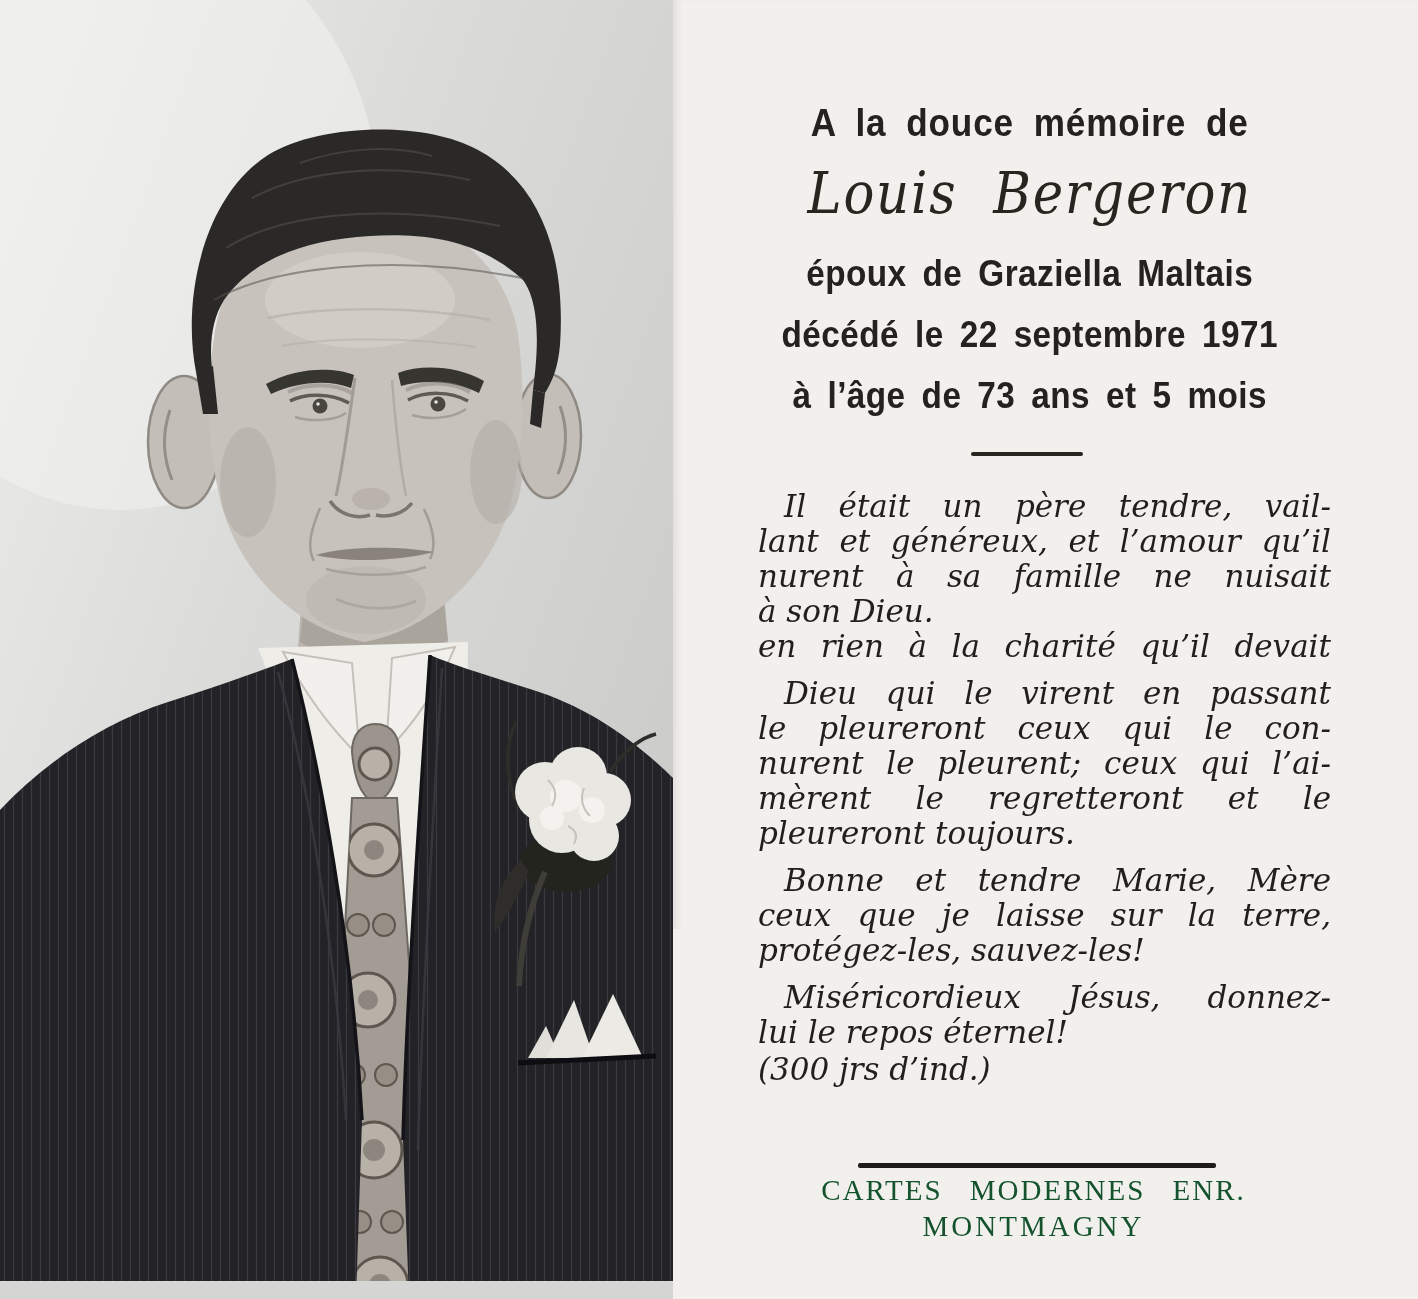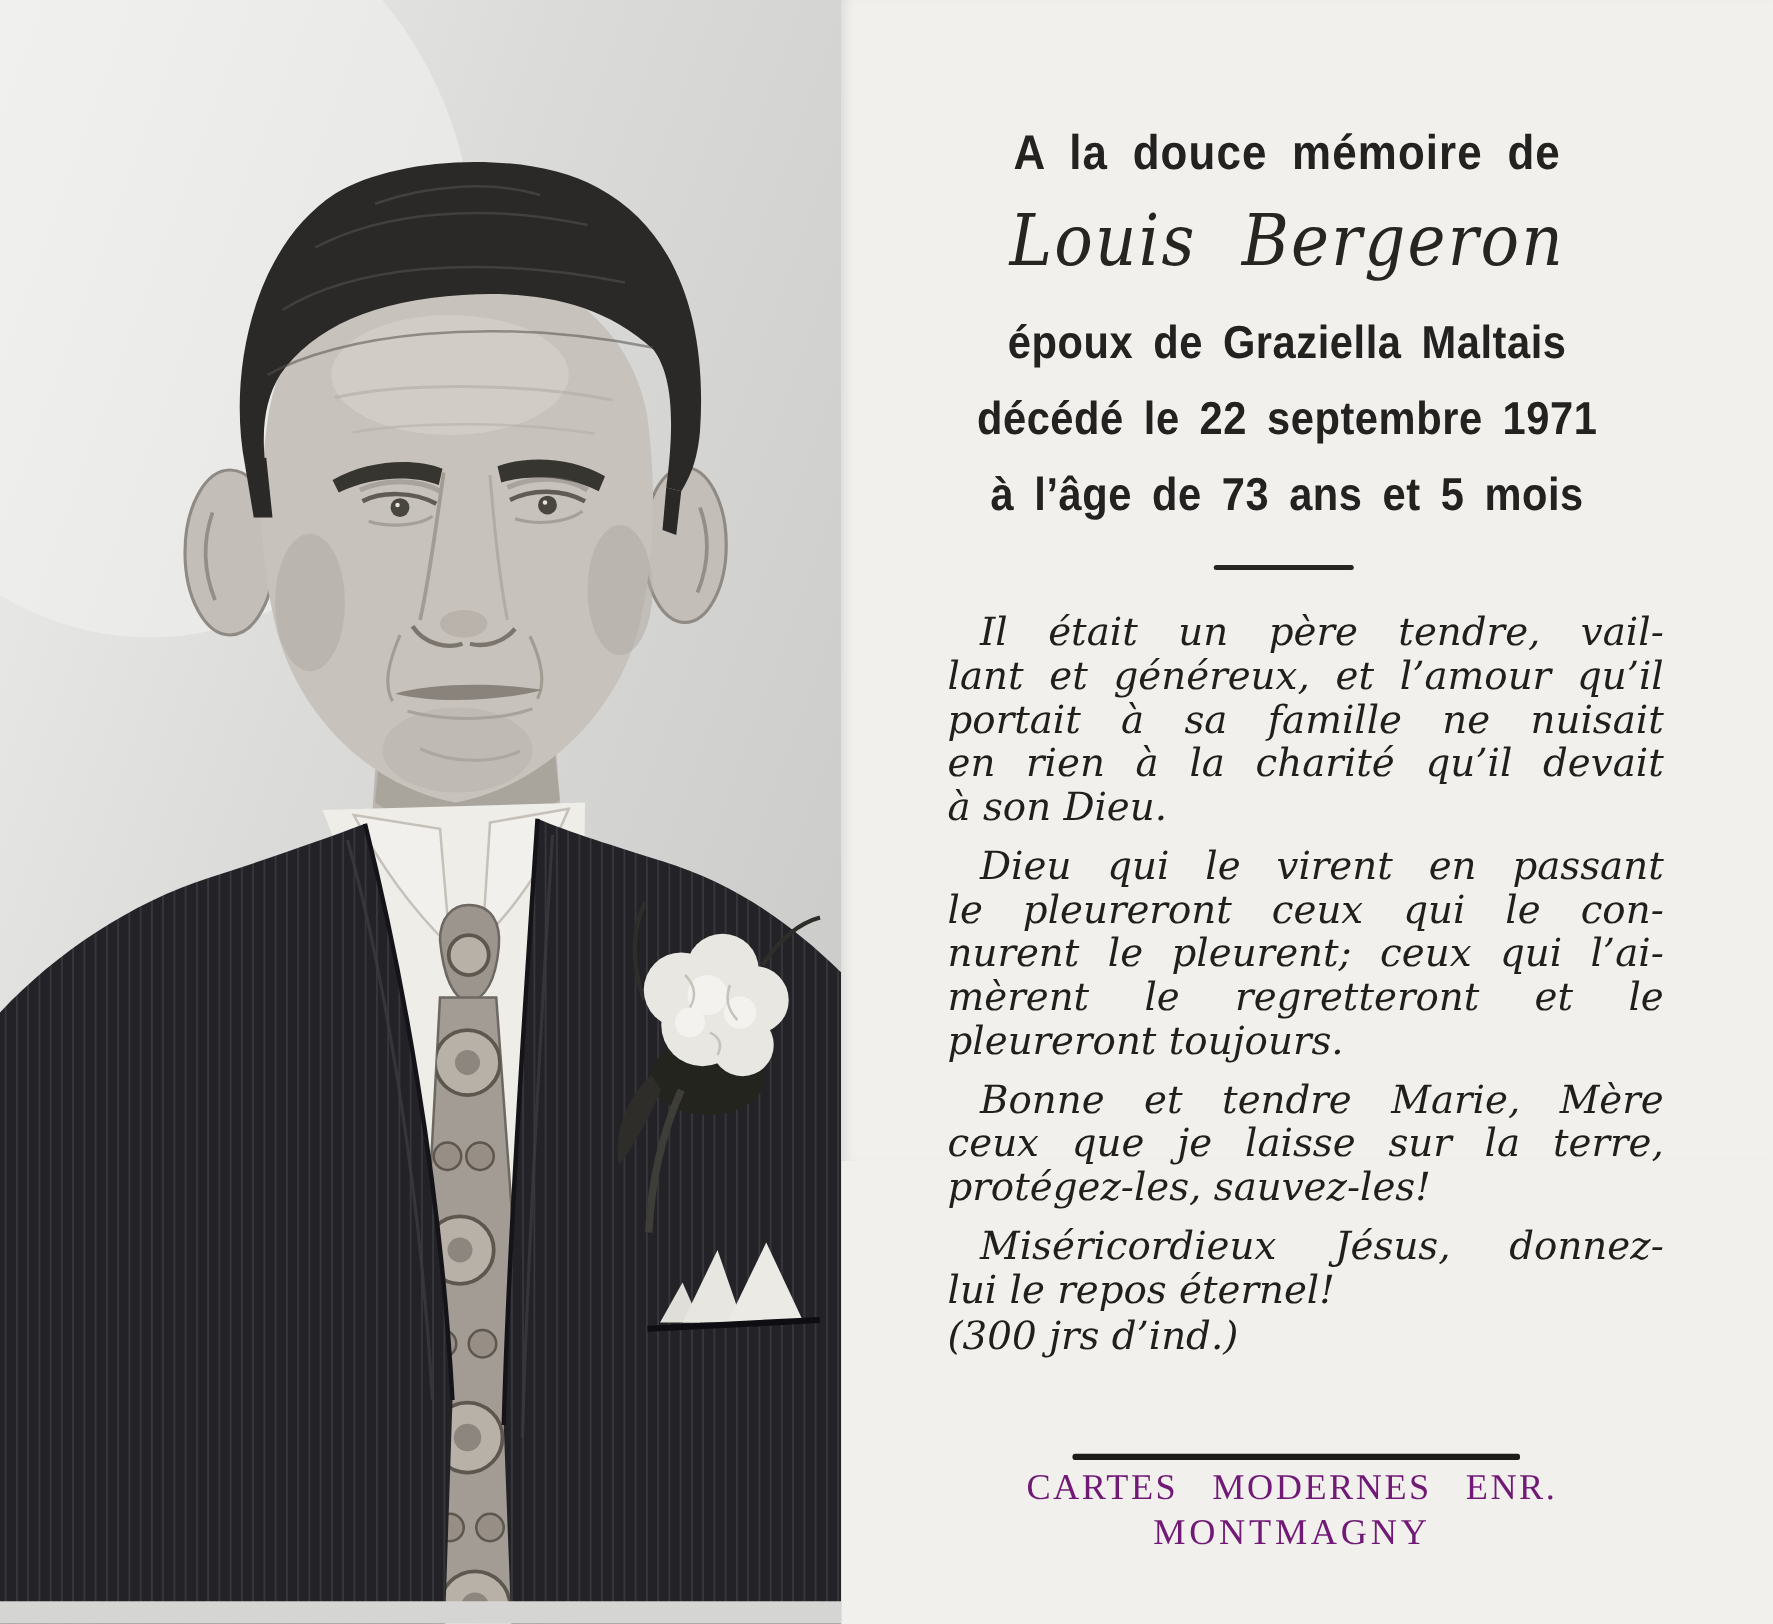--- a/index.html
+++ b/index.html
@@ -59,21 +59,21 @@
   .bline.last{text-align-last:left;}
   .indulgence{
     height:35px;line-height:35px;text-align:left;padding-right:8px;
   }
   .footer-rule{
     position:absolute;top:1163px;left:185px;width:358px;height:5px;
     background:#1d1c1a;border-radius:2px;
   }
   .footer-block{
     position:absolute;top:1174px;left:0;right:24px;text-align:center;
-    font-family:"Liberation Serif",serif;color:#701a75;
+    font-family:"Liberation Serif",serif;color:#14532d;
   }
   .footer-line1{font-size:29px;letter-spacing:2px;word-spacing:18px;}
   .footer-line2{font-size:29px;letter-spacing:3px;margin-top:3px;}
 </style>
 </head>
 <body>
 
 <div class="photo-pane">
   <svg width="673" height="1299" viewBox="0 0 673 1299" xmlns="http://www.w3.org/2000/svg">
     <defs>
@@ -265,23 +265,23 @@
       </div>
   </div>
 
   <div class="divider"></div>
 
   <div class="prayer-block">
     <div>
         <div class="para">
           <div class="bline first">Il était un père tendre, vail-</div>
           <div class="bline">lant et généreux, et l’amour qu’il</div>
-          <div class="bline">portait à sa famille ne nuisait</div>
+          <div class="bline">nurent à sa famille ne nuisait</div>
+          <div class="bline last">à son Dieu.</div>
           <div class="bline">en rien à la charité qu’il devait</div>
-          <div class="bline last">à son Dieu.</div>
         </div>
         <div class="para">
           <div class="bline first">Dieu qui le virent en passant</div>
           <div class="bline">le pleureront ceux qui le con-</div>
           <div class="bline">nurent le pleurent; ceux qui l’ai-</div>
           <div class="bline">mèrent le regretteront et le</div>
           <div class="bline last">pleureront toujours.</div>
         </div>
         <div class="para">
           <div class="bline first">Bonne et tendre Marie, Mère</div>

